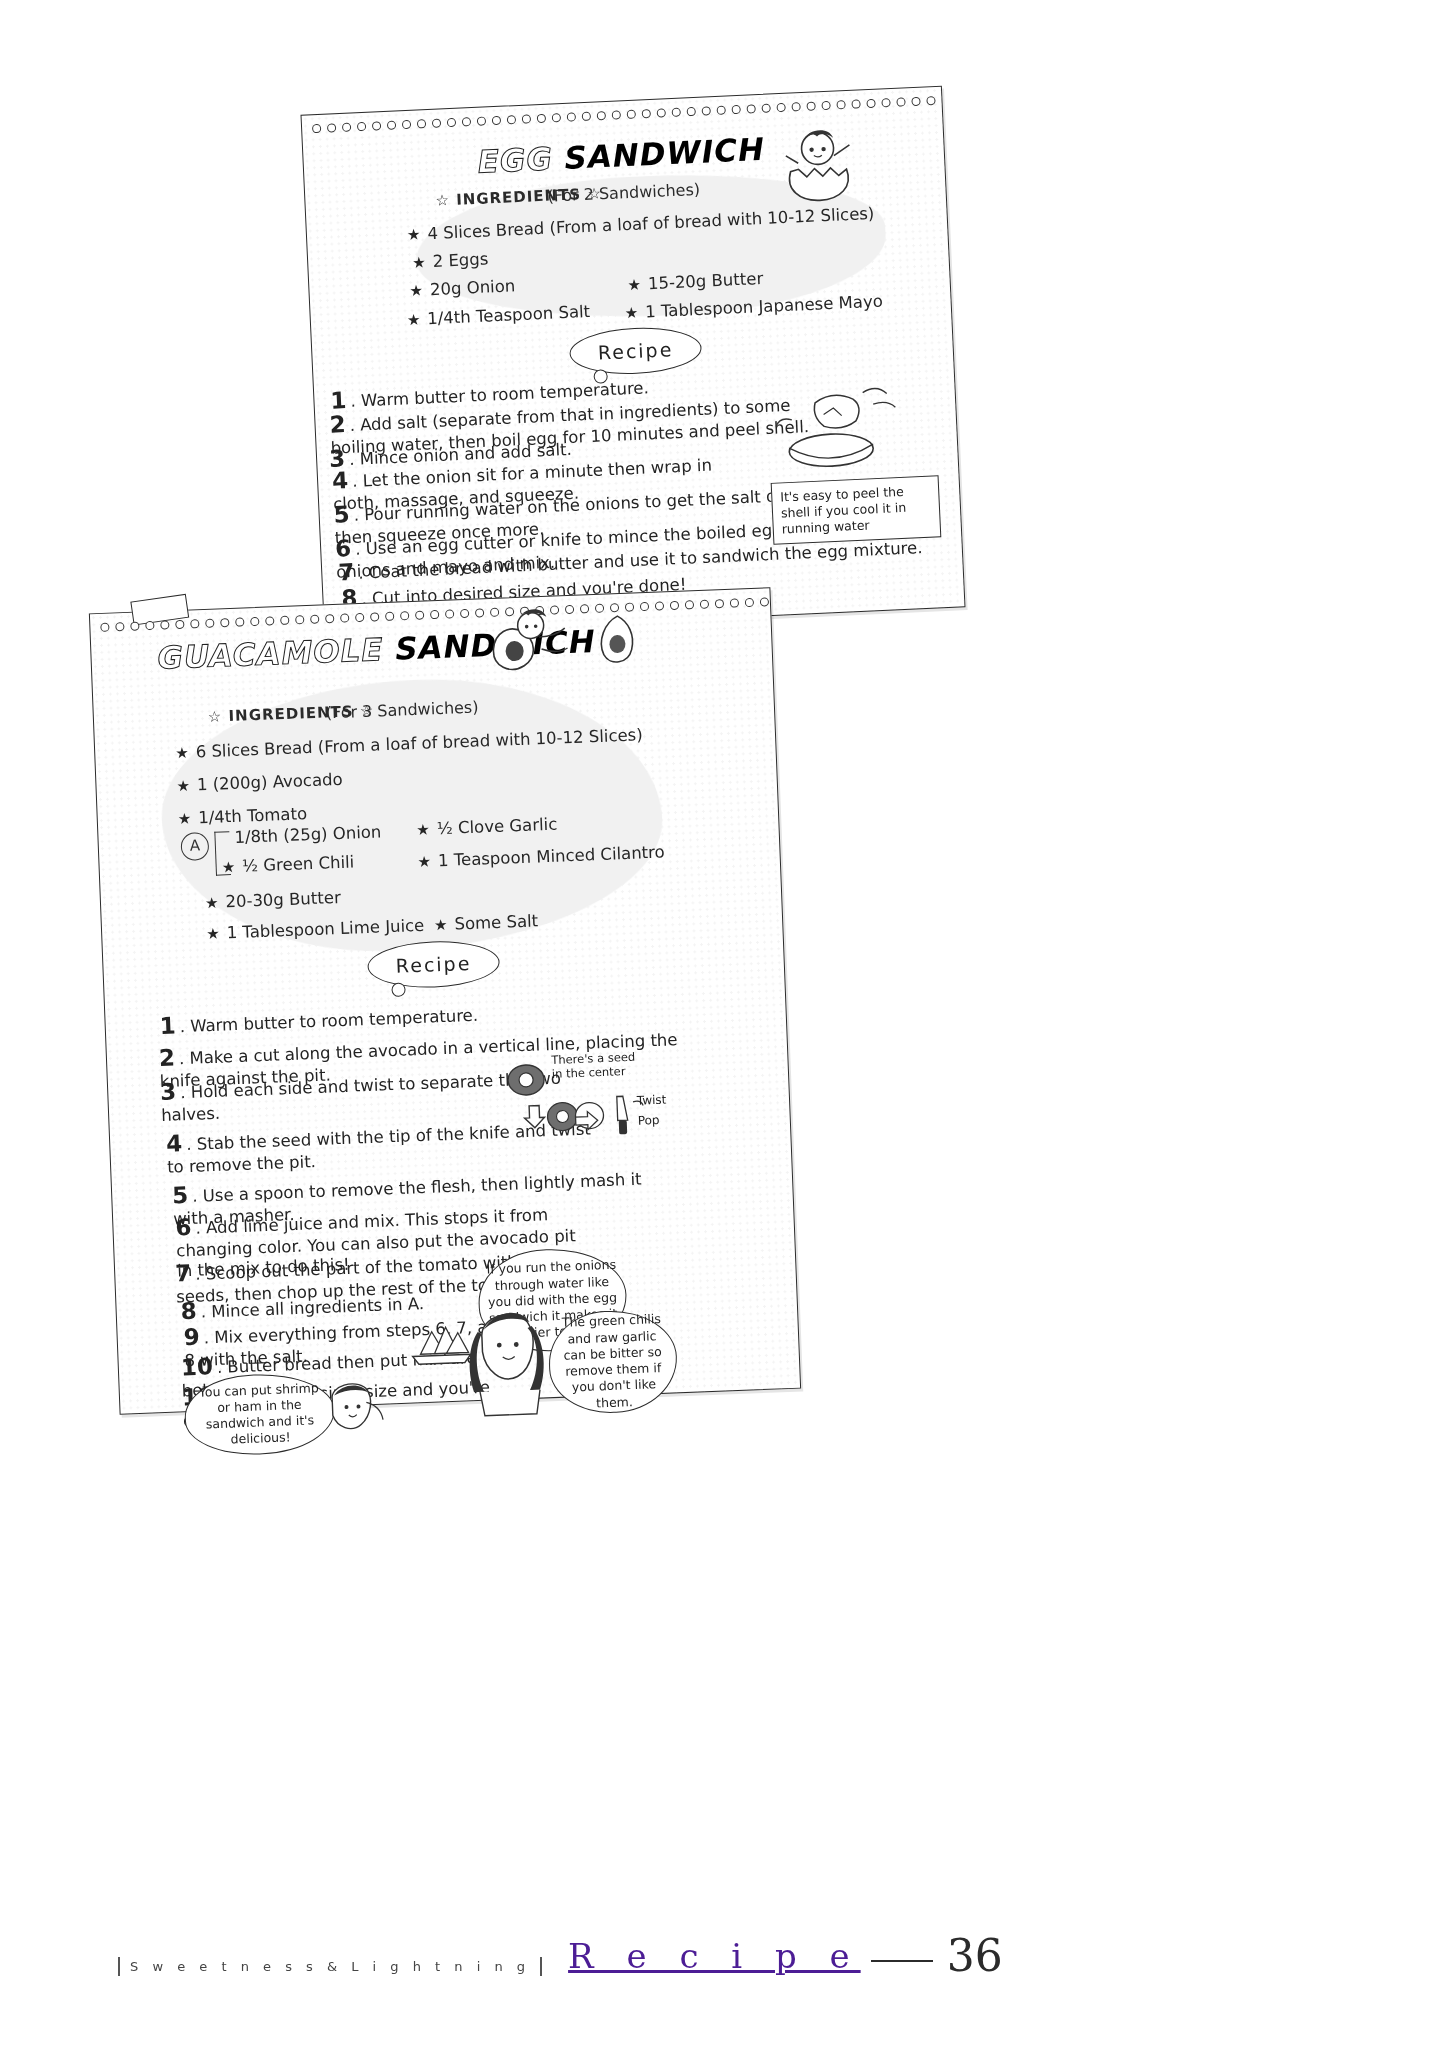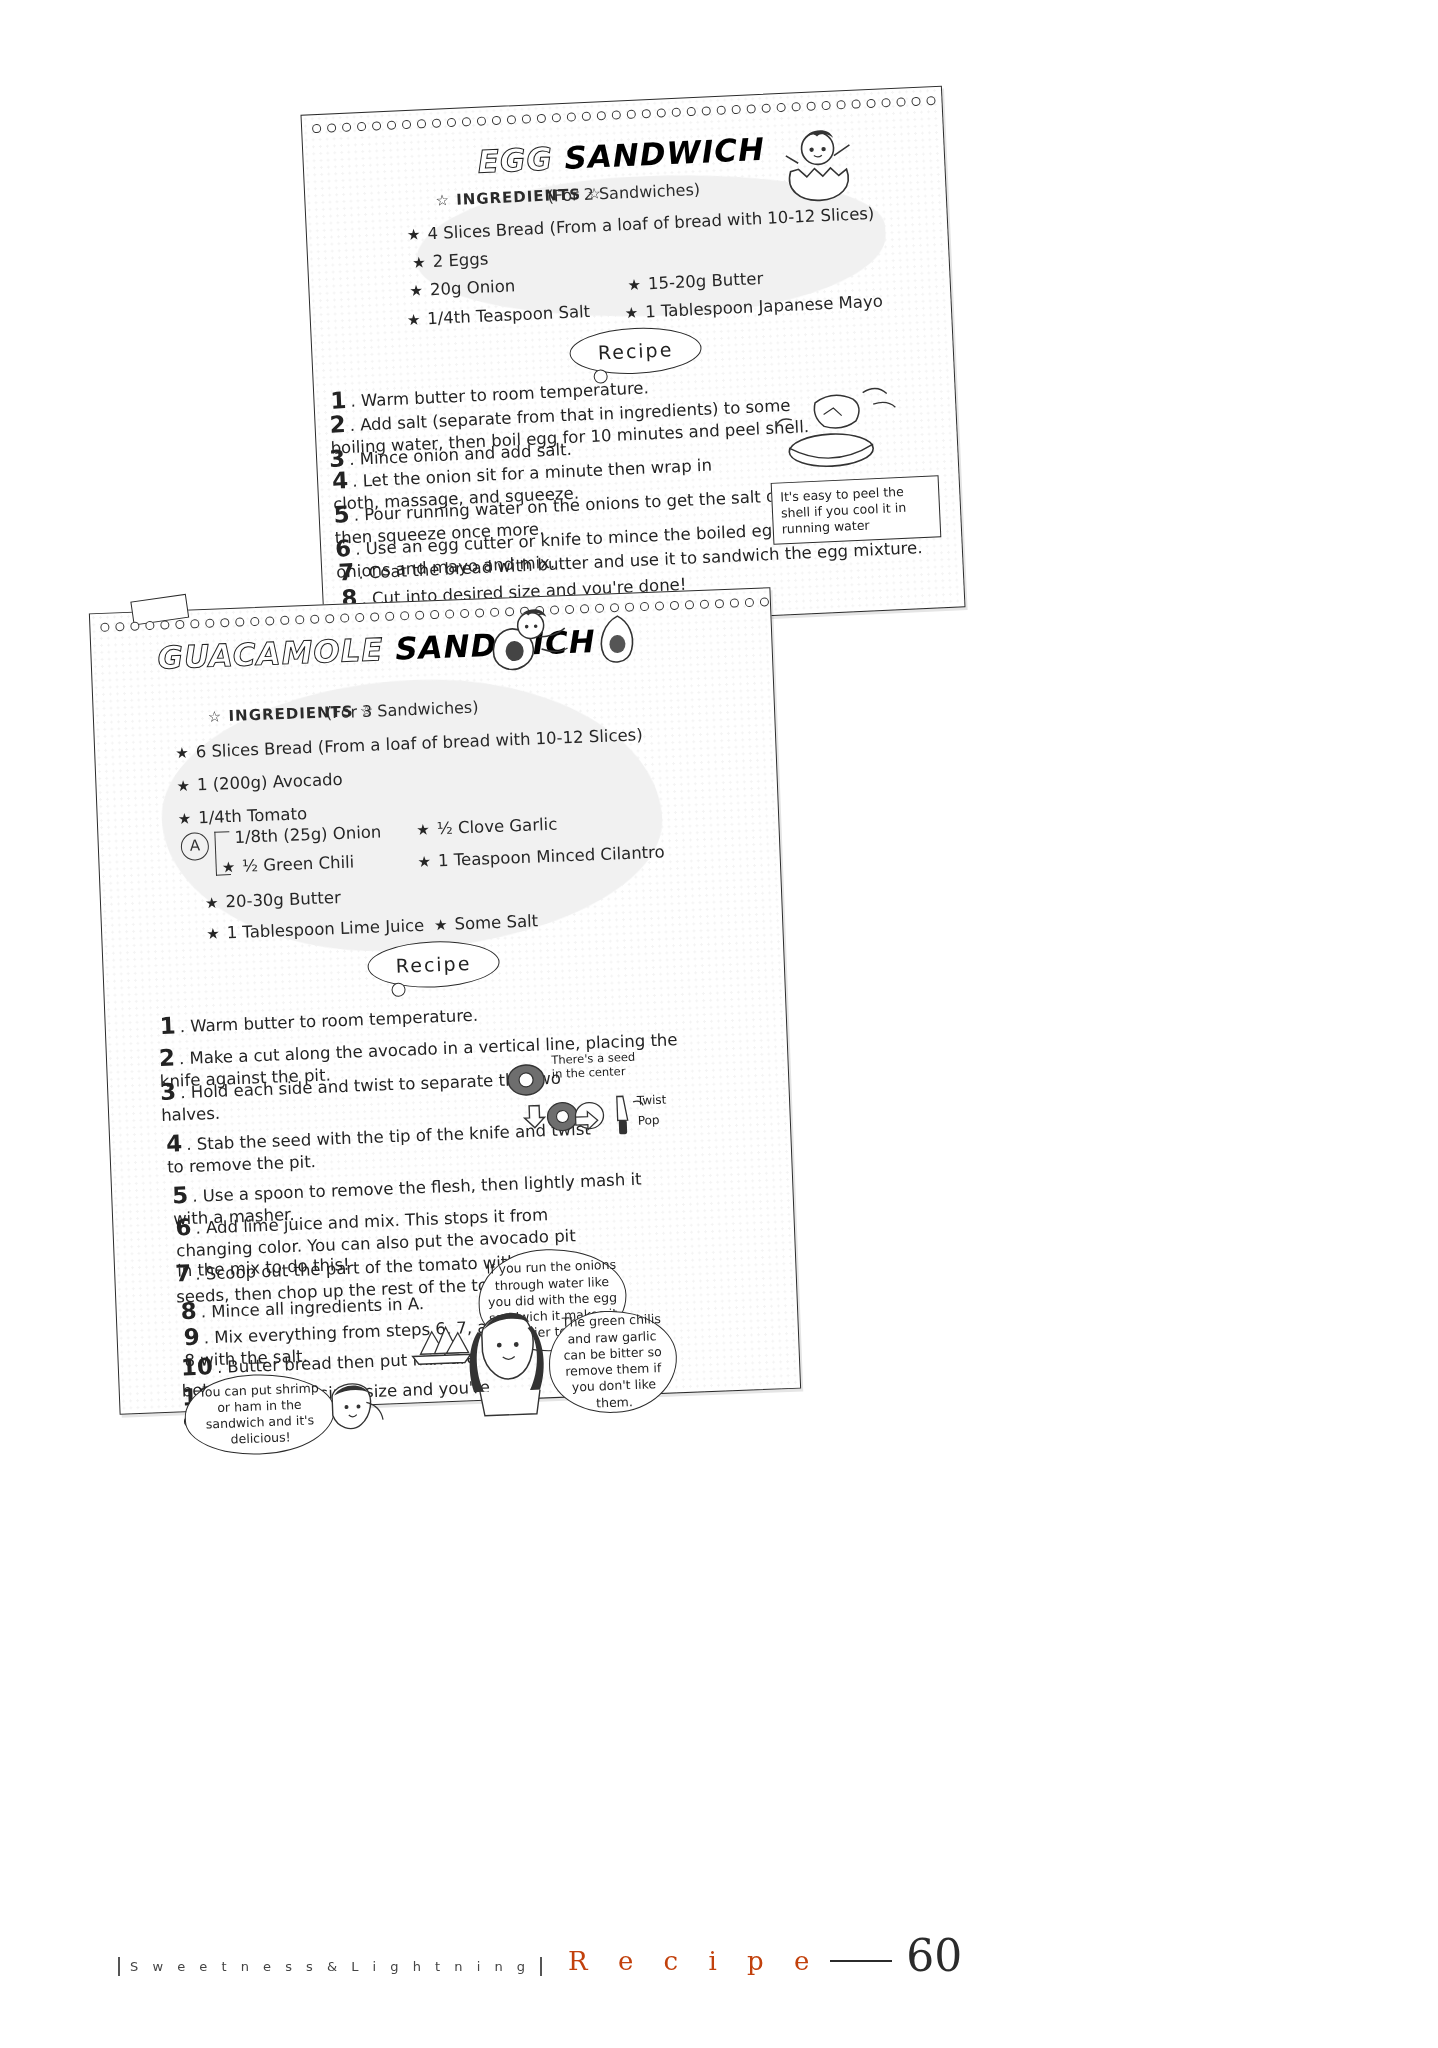--- a/index.html
+++ b/index.html
@@ -124,22 +124,23 @@
   .footer{
     position:absolute;left:118px;bottom:72px;width:1200px;
     display:flex;align-items:flex-end;
   }
   .series{
     font-size:13px;letter-spacing:5px;color:#444;
     border-left:2px solid #555;border-right:2px solid #555;
     padding:2px 10px 2px 10px;margin-right:26px;
   }
   .recipe-word{
-    font-size:26px;letter-spacing:11px;color:#c2410c;margin-right:10px;
+    font-size:34px;letter-spacing:11px;color:#4c1d95;margin-right:10px;
     font-family:"DejaVu Serif",serif;
+    text-decoration:underline;
   }
   .rule{
     flex:0 0 62px;height:2px;background:#2b2b2b;margin:0 14px 14px 0;
   }
   .pageno{
     font-size:44px;color:#2b2b2b;font-family:"DejaVu Serif",serif;
     line-height:0.9;
   }
 
   
@@ -452,16 +453,16 @@
         <path d="M98 58 Q104 63 110 58" fill="none" stroke="#333" stroke-width="1.3"></path>
         <path d="M74 92 L78 116 L130 116 L134 92" fill="#fff" stroke="#333" stroke-width="1.4"></path>
       </svg>
     </div>
   </div>
 
   <div class="footer">
     <div class="series">S w e e t n e s s   &amp;   L i g h t n i n g</div>
     <div class="recipe-word">R e c i p e</div>
     <div class="rule"></div>
-    <div class="pageno">60</div>
+    <div class="pageno">36</div>
   </div>
 
 </div>
 
 </body></html>

